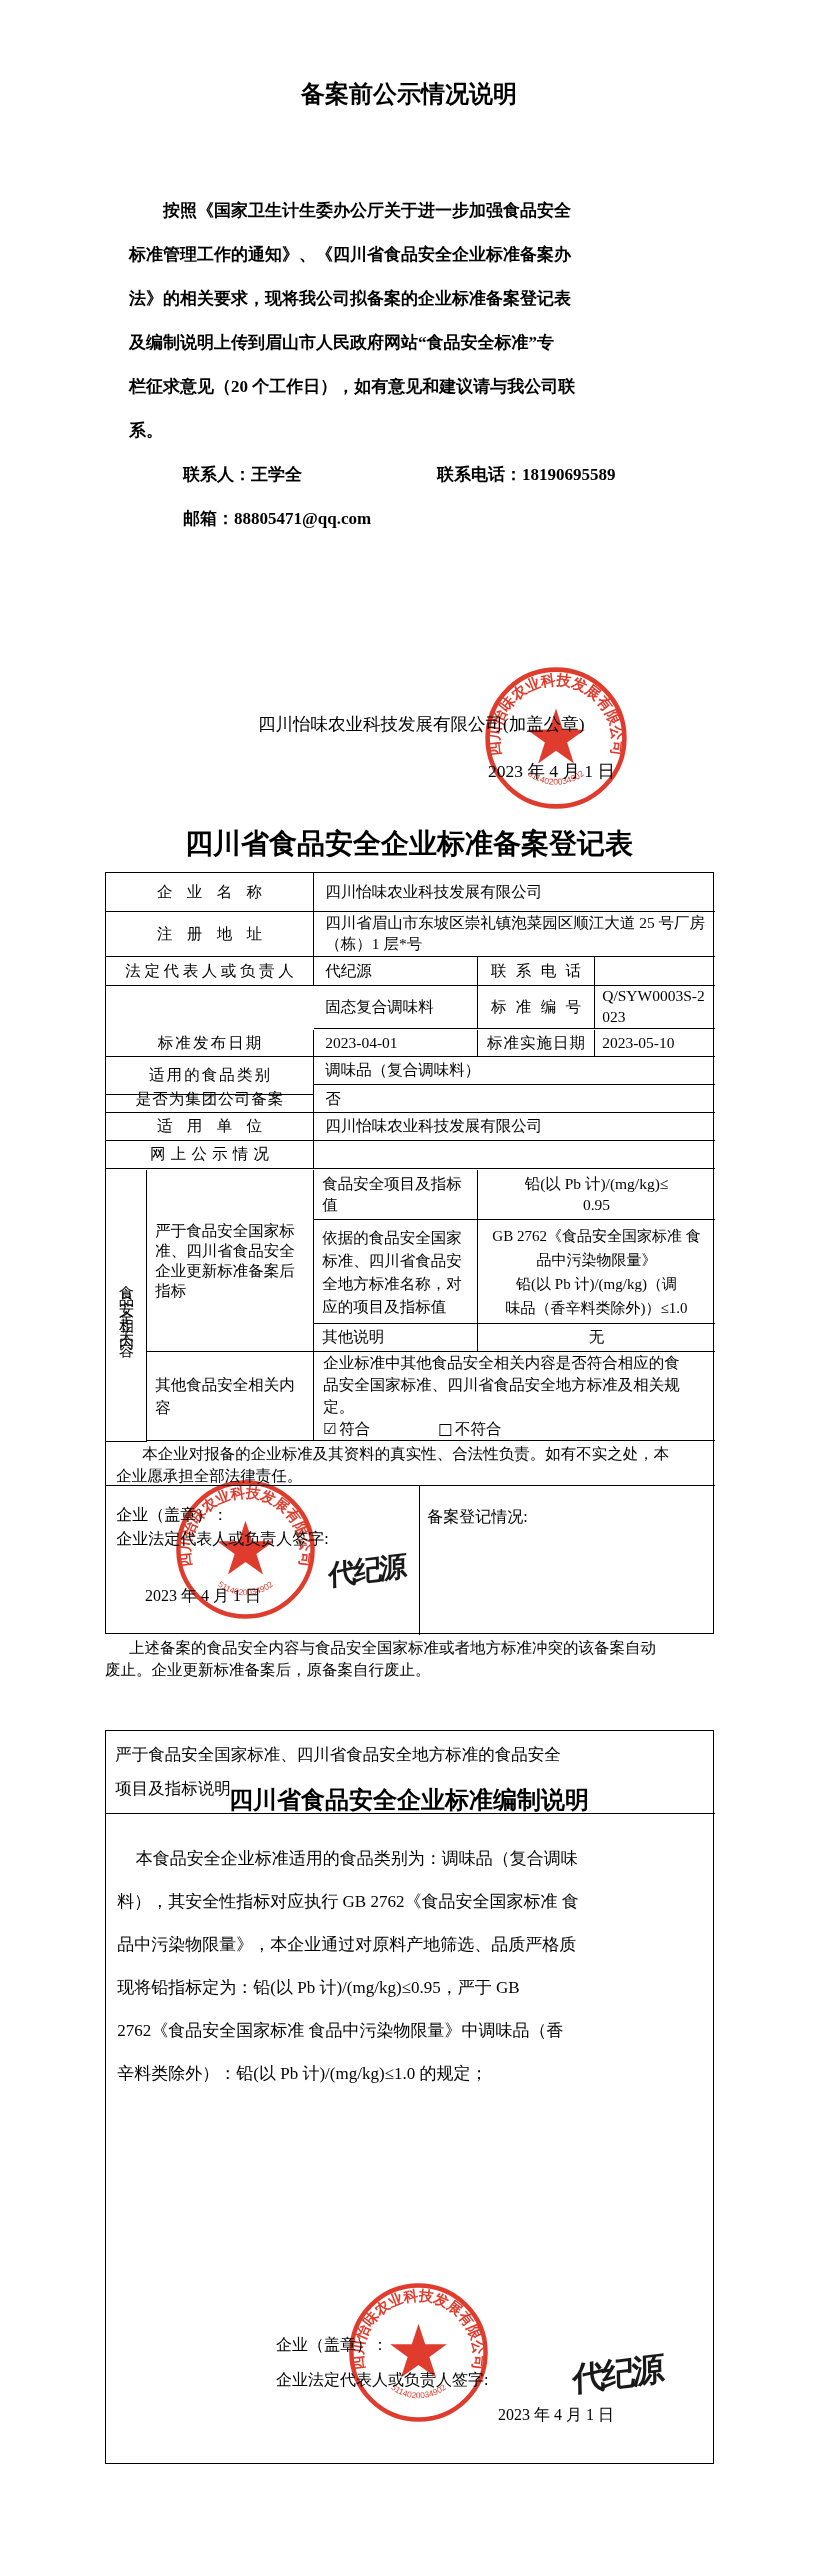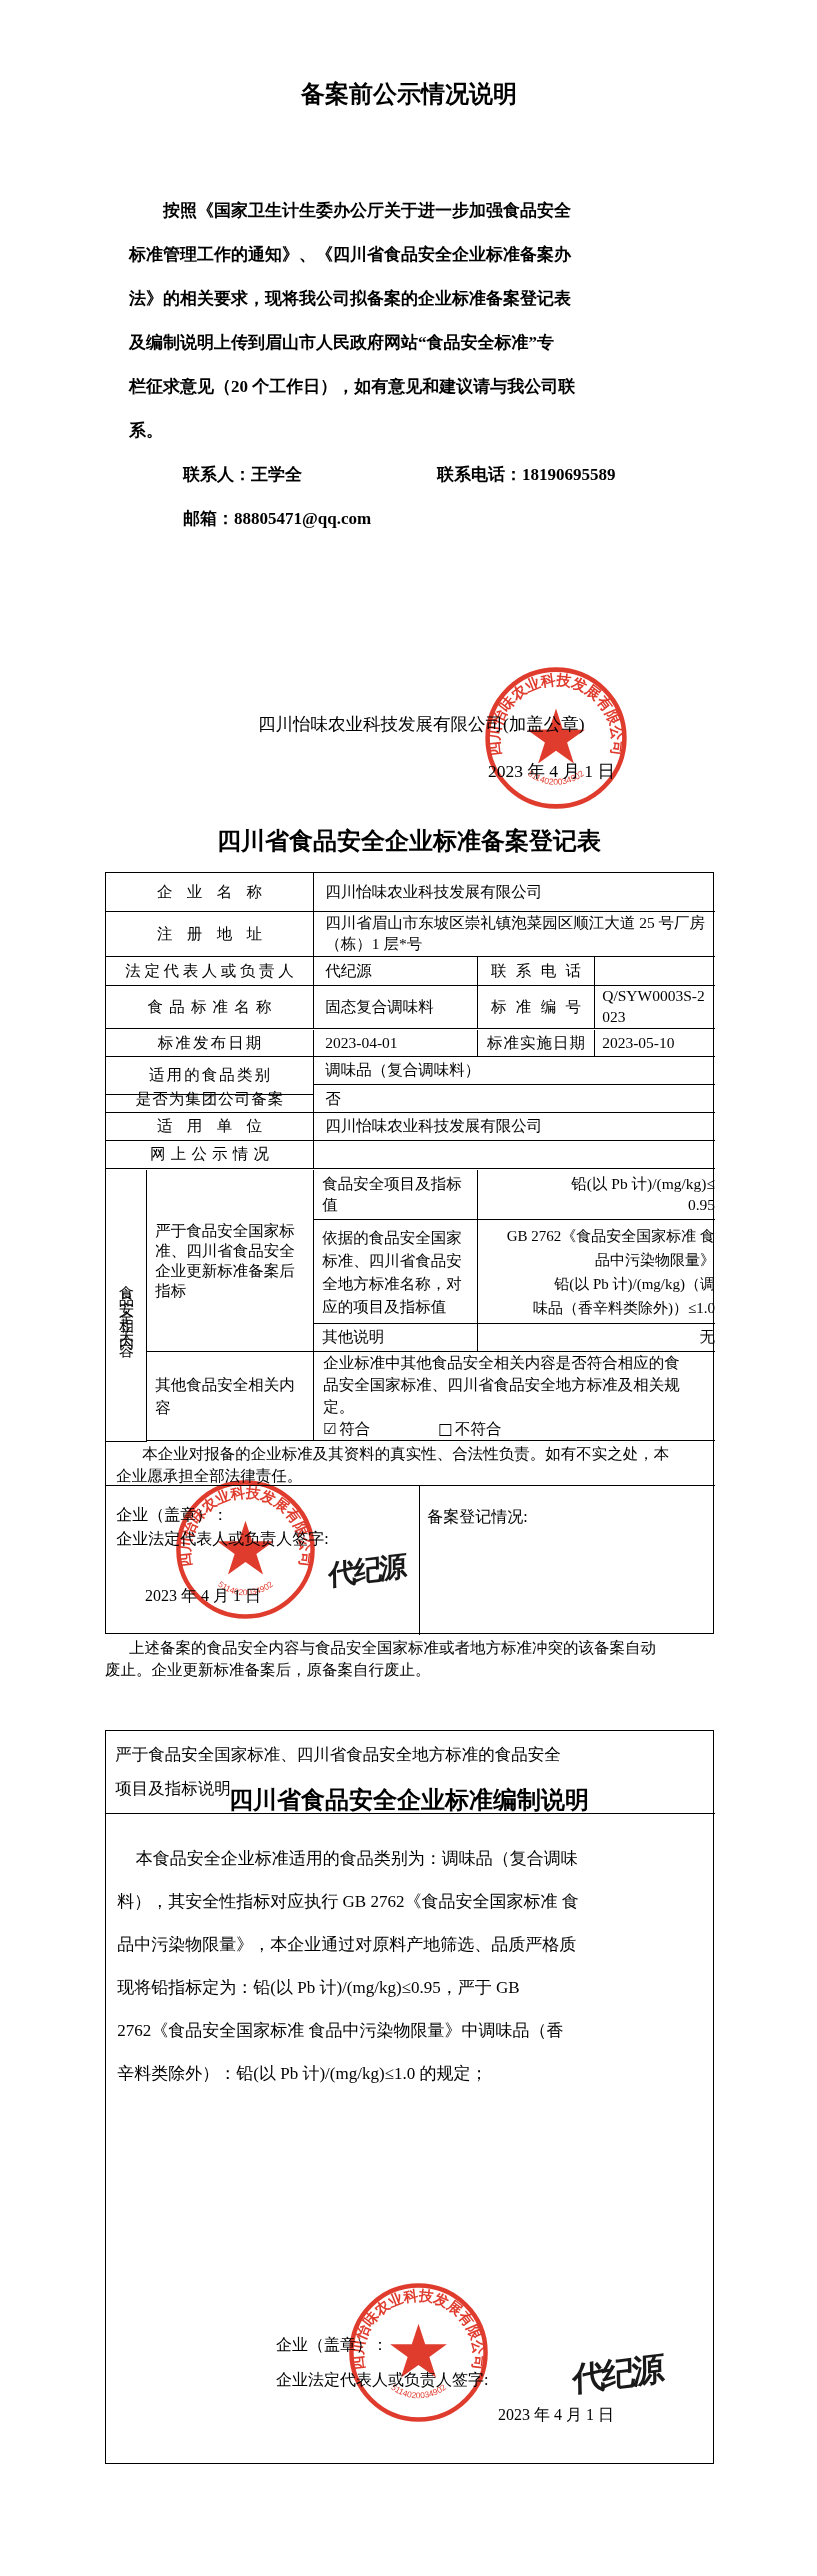--- a/index.html
+++ b/index.html
@@ -1,37 +1,37 @@
 <!DOCTYPE html>
 <html style="font-size:8.2px"><head>
 <meta charset="utf-8">
 <style>
   html,body{margin:0;padding:0;background:#ffffff;}
   .page{position:relative;width:818px;height:2579px;background:#fff;color:#000;
         font-family:"Liberation Serif","DejaVu Serif",serif;overflow:hidden;}
   .doc-title{position:absolute;left:0;width:100%;text-align:center;
         font-family:"Liberation Sans","DejaVu Sans",sans-serif;font-weight:bold;}
   .t1{top:78px;font-size:24px;}
-  .t2{top:825px;font-size:24px;}
+  .t2{top:825px;font-size:28px;}
   .t3{top:1784px;font-size:24px;}
   .para{position:absolute;left:129px;top:189px;width:587px;font-size:17px;font-weight:bold;}
   .plines > div,.pline{line-height:44px;height:44px;white-space:nowrap;}
   .plines > div:first-child{text-indent:34px;}
   .company-line{position:absolute;left:258px;top:712px;font-size:17.5px;line-height:24px;}
   .date1{position:absolute;left:488px;top:761px;font-size:17.5px;line-height:20.6px;}
   
   .tbl{position:absolute;border:1px solid #000;box-sizing:border-box;background:transparent;}
   .c{position:absolute;box-sizing:border-box;border-right:1px solid #000;border-bottom:1px solid #000;
      display:flex;align-items:center;font-size:15.5px;overflow:visible;}
   .c.nr{border-right:none;}
   .c.nb{border-bottom:none;}
   .lab{justify-content:center;text-align:center;}
   .val{padding-left:11.3px;padding-right:7.2px;}
   .col{flex-direction:column;justify-content:center;align-items:flex-start;}
-  .colc{flex-direction:column;justify-content:center;align-items:flex-end;text-align:center;}
+  .colc{flex-direction:column;justify-content:center;align-items:center;text-align:center;}
   .ls > div{white-space:nowrap;}
   .vert{writing-mode:vertical-lr;text-orientation:upright;justify-content:center;
         letter-spacing:8.2px;padding:0;display:flex;align-items:center;}
   .ls28{letter-spacing:14.4px;margin-right:-14.4px;}
   .ls16{letter-spacing:9.3px;margin-right:-9.3px;}
   .ls12{letter-spacing:6.2px;margin-right:-6.2px;}
   .ls10{letter-spacing:5.2px;margin-right:-5.2px;}
   .ls6{letter-spacing:3.6px;margin-right:-3.6px;}
   .ls4{letter-spacing:2.1px;margin-right:-2.1px;}
   .ls2{letter-spacing:1px;margin-right:-1px;}
@@ -102,23 +102,20 @@
 
     <div class="c lab" style="left:0;top:84px;width:208px;height:29px">
         <span class="ls6">法定代表人或负责人</span>
       </div>
     <div class="c val" style="left:208px;top:84px;width:164px;height:29px">代纪源</div>
     <div class="c lab" style="left:372px;top:84px;width:117px;height:29px">
         <span class="ls16">联系电话</span>
       </div>
     <div class="c val nr" style="left:489px;top:84px;width:120px;height:29px"></div>
 
-    <div class="c lab" style="left:0;top:113px;width:208px;height:43px">
-        <span class="ls12">食品标准名称</span>
-      </div>
     <div class="c val" style="left:208px;top:113px;width:164px;height:43px">固态复合调味料</div>
     <div class="c lab" style="left:372px;top:113px;width:117px;height:43px">
         <span class="ls16">标准编号</span>
       </div>
     <div class="c val nr ba" style="left:489px;top:113px;width:120px;height:43px;padding-left:7.2px">Q/SYW0003S-2023</div>
 
     <div class="c lab" style="left:0;top:157px;width:208px;height:27px">
         <span class="ls4">标准发布日期</span>
       </div>
     <div class="c val" style="left:208px;top:157px;width:164px;height:27px">2023-04-01</div>

